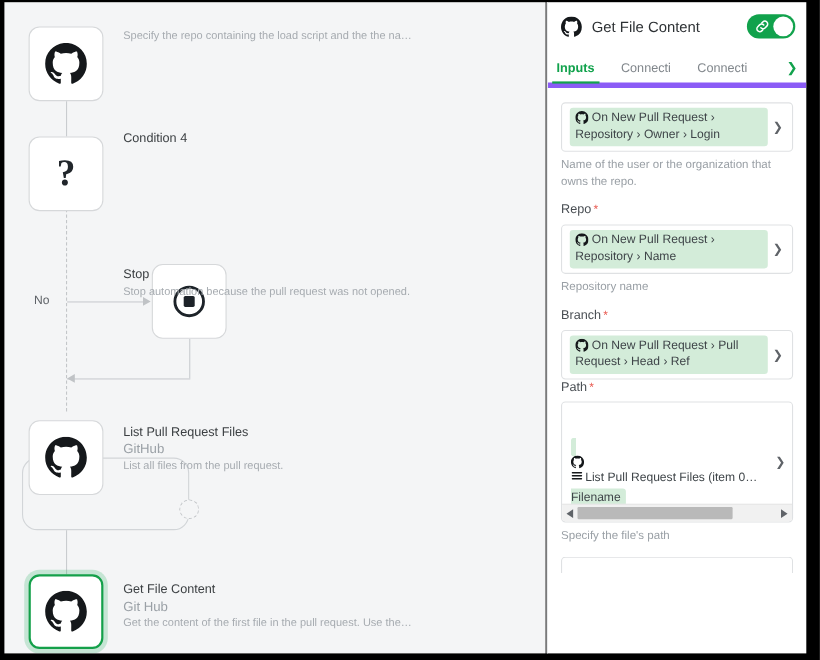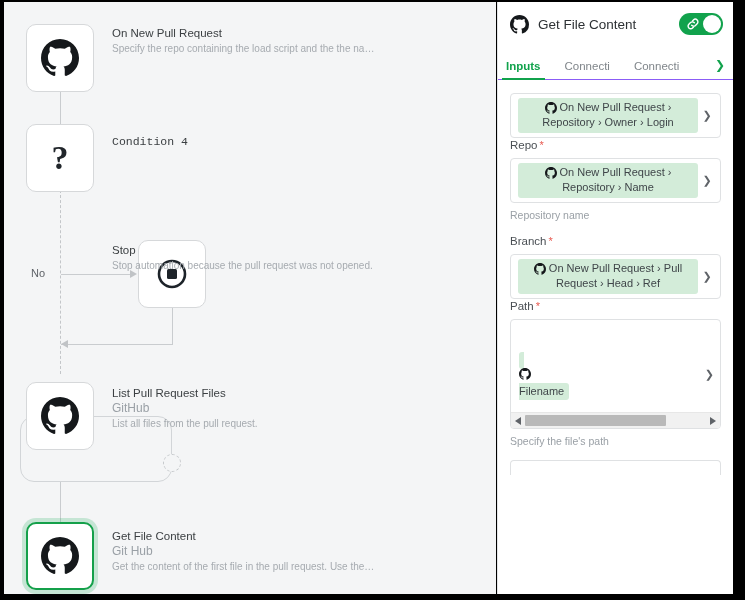--- a/index.html
+++ b/index.html
@@ -159,21 +159,21 @@
     left: 7px; top: 4px;
     width: 14px; height: 14px;
   }
   #tabs {
     position: relative;
     display: flex;
     align-items: flex-end;
     height: 34px;
     padding: 0 8px;
     box-sizing: border-box;
-    border-bottom: 1px solid #8b5cf6;
+    border-bottom: 5px solid #8b5cf6;
   }
   .tab {
     font-size: 11.5px;
     color: #80868b;
     padding: 0 0 7px 0;
     margin-right: 24px;
     white-space: nowrap;
     position: relative;
   }
   .tab.active {
@@ -227,21 +227,20 @@
   .chip {
     background: #d3ecd9;
     border-radius: 3px;
     padding: 2px 5px 3px 5px;
     font-size: 11px;
     color: #3f4549;
     line-height: 15px;
     display: inline;
     flex: 1;
     min-width: 0;
-    text-align: center;
   }
   .chip .gh {
     display: inline-block;
     vertical-align: -3px;
     margin-right: 3px;
   }
   .chevron {
     flex: 0 0 auto;
     width: 18px;
     text-align: center;
@@ -352,30 +351,29 @@
 
     <div class="node">
       <div class="node-box" style="left:22px; top:22px;">
         <span>
           <svg width="38" height="38" viewBox="0 0 16 16" fill="#15181b" aria-hidden="true">
             <path d="M8 0C3.58 0 0 3.58 0 8c0 3.54 2.29 6.53 5.47 7.59.4.07.55-.17.55-.38 0-.19-.01-.82-.01-1.49-2.01.37-2.53-.49-2.69-.94-.09-.23-.48-.94-.82-1.13-.28-.15-.68-.52-.01-.53.63-.01 1.08.58 1.23.82.72 1.21 1.87.87 2.33.66.07-.52.28-.87.51-1.07-1.78-.2-3.64-.89-3.64-3.95 0-.87.31-1.59.82-2.15-.08-.2-.36-1.02.08-2.12 0 0 .67-.21 2.2.82.64-.18 1.32-.27 2-.27s1.36.09 2 .27c1.53-1.04 2.2-.82 2.2-.82.44 1.1.16 1.92.08 2.12.51.56.82 1.27.82 2.15 0 3.07-1.87 3.75-3.65 3.95.29.25.54.73.54 1.48 0 1.07-.01 1.93-.01 2.2 0 .21.15.46.55.38A8.01 8.01 0 0 0 16 8c0-4.42-3.58-8-8-8z"></path>
           </svg>
         </span>
       </div>
       <div class="node-label" style="top:23px;">
-        <div class="node-title">On New Pull Request</div>
         <div class="node-desc">Specify the repo containing the load script and the the na…</div>
       </div>
     </div>
 
     <div class="node">
       <div class="node-box" style="left:22px; top:122px;">
         <span style="font-size:34px; font-weight:bold; color:#21262b; line-height:34px; font-family:'Liberation Serif',serif;">?</span>
       </div>
-      <div class="node-label" style="top:132px;font-family:Liberation Mono, monospace;">
+      <div class="node-label" style="top:116px;">
         <div class="node-title">Condition 4</div>
       </div>
     </div>
 
     <div class="node">
       <div class="node-box" style="left:134px; top:238px;">
         <span>
           <svg width="34" height="34" viewBox="0 0 34 34" aria-hidden="true">
             <circle cx="17" cy="17" r="13" fill="none" stroke="#1d2329" stroke-width="2.6"></circle>
             <rect x="12" y="12" width="10" height="10" rx="1.5" fill="#1d2329"></rect>
@@ -452,20 +450,21 @@
       <div class="input-box">
         <span class="chip">
           <span class="gh">
             <svg width="12" height="12" viewBox="0 0 16 16" fill="#15181b" aria-hidden="true">
               <path d="M8 0C3.58 0 0 3.58 0 8c0 3.54 2.29 6.53 5.47 7.59.4.07.55-.17.55-.38 0-.19-.01-.82-.01-1.49-2.01.37-2.53-.49-2.69-.94-.09-.23-.48-.94-.82-1.13-.28-.15-.68-.52-.01-.53.63-.01 1.08.58 1.23.82.72 1.21 1.87.87 2.33.66.07-.52.28-.87.51-1.07-1.78-.2-3.64-.89-3.64-3.95 0-.87.31-1.59.82-2.15-.08-.2-.36-1.02.08-2.12 0 0 .67-.21 2.2.82.64-.18 1.32-.27 2-.27s1.36.09 2 .27c1.53-1.04 2.2-.82 2.2-.82.44 1.1.16 1.92.08 2.12.51.56.82 1.27.82 2.15 0 3.07-1.87 3.75-3.65 3.95.29.25.54.73.54 1.48 0 1.07-.01 1.93-.01 2.2 0 .21.15.46.55.38A8.01 8.01 0 0 0 16 8c0-4.42-3.58-8-8-8z"></path>
             </svg>
           </span><span>On New Pull Request ›</span> <span>Repository › Owner › Login</span>
         </span>
         <span class="chevron">❯</span>
       </div>
+      <div class="hint">Name of the user or the organization that owns the repo.</div>
 
       <div class="field-label">
         <span>Repo</span><span class="req">*</span>
       </div>
       <div class="input-box">
         <span class="chip">
           <span class="gh">
             <svg width="12" height="12" viewBox="0 0 16 16" fill="#15181b" aria-hidden="true">
               <path d="M8 0C3.58 0 0 3.58 0 8c0 3.54 2.29 6.53 5.47 7.59.4.07.55-.17.55-.38 0-.19-.01-.82-.01-1.49-2.01.37-2.53-.49-2.69-.94-.09-.23-.48-.94-.82-1.13-.28-.15-.68-.52-.01-.53.63-.01 1.08.58 1.23.82.72 1.21 1.87.87 2.33.66.07-.52.28-.87.51-1.07-1.78-.2-3.64-.89-3.64-3.95 0-.87.31-1.59.82-2.15-.08-.2-.36-1.02.08-2.12 0 0 .67-.21 2.2.82.64-.18 1.32-.27 2-.27s1.36.09 2 .27c1.53-1.04 2.2-.82 2.2-.82.44 1.1.16 1.92.08 2.12.51.56.82 1.27.82 2.15 0 3.07-1.87 3.75-3.65 3.95.29.25.54.73.54 1.48 0 1.07-.01 1.93-.01 2.2 0 .21.15.46.55.38A8.01 8.01 0 0 0 16 8c0-4.42-3.58-8-8-8z"></path>
             </svg>
@@ -493,20 +492,23 @@
         <span>Path</span><span class="req">*</span>
       </div>
       <div class="path-box">
         <div class="path-chip-wrap">
           <span class="path-chip">
             <span class="ghrow">
               <svg width="12" height="12" viewBox="0 0 16 16" fill="#15181b" aria-hidden="true">
                 <path d="M8 0C3.58 0 0 3.58 0 8c0 3.54 2.29 6.53 5.47 7.59.4.07.55-.17.55-.38 0-.19-.01-.82-.01-1.49-2.01.37-2.53-.49-2.69-.94-.09-.23-.48-.94-.82-1.13-.28-.15-.68-.52-.01-.53.63-.01 1.08.58 1.23.82.72 1.21 1.87.87 2.33.66.07-.52.28-.87.51-1.07-1.78-.2-3.64-.89-3.64-3.95 0-.87.31-1.59.82-2.15-.08-.2-.36-1.02.08-2.12 0 0 .67-.21 2.2.82.64-.18 1.32-.27 2-.27s1.36.09 2 .27c1.53-1.04 2.2-.82 2.2-.82.44 1.1.16 1.92.08 2.12.51.56.82 1.27.82 2.15 0 3.07-1.87 3.75-3.65 3.95.29.25.54.73.54 1.48 0 1.07-.01 1.93-.01 2.2 0 .21.15.46.55.38A8.01 8.01 0 0 0 16 8c0-4.42-3.58-8-8-8z"></path>
               </svg>
             </span>
+            <span class="listrow"><span style="display:inline-block;vertical-align:-1px;margin-right:2px;"><svg width="11" height="11" viewBox="0 0 16 16" stroke="#15181b" stroke-width="1.8" stroke-linecap="round" aria-hidden="true">
+                    <path d="M2 4h12M2 8h12M2 12h12"></path>
+                  </svg></span><span>List Pull Request Files (item 0…</span></span>
             <span>Filename</span>
           </span>
         </div>
         <span class="path-chevron">❯</span>
         <div class="hscroll">
           <span class="arrL"></span>
           <div class="track">
             <div class="thumb"></div>
           </div>
           <span class="arrR"></span>

